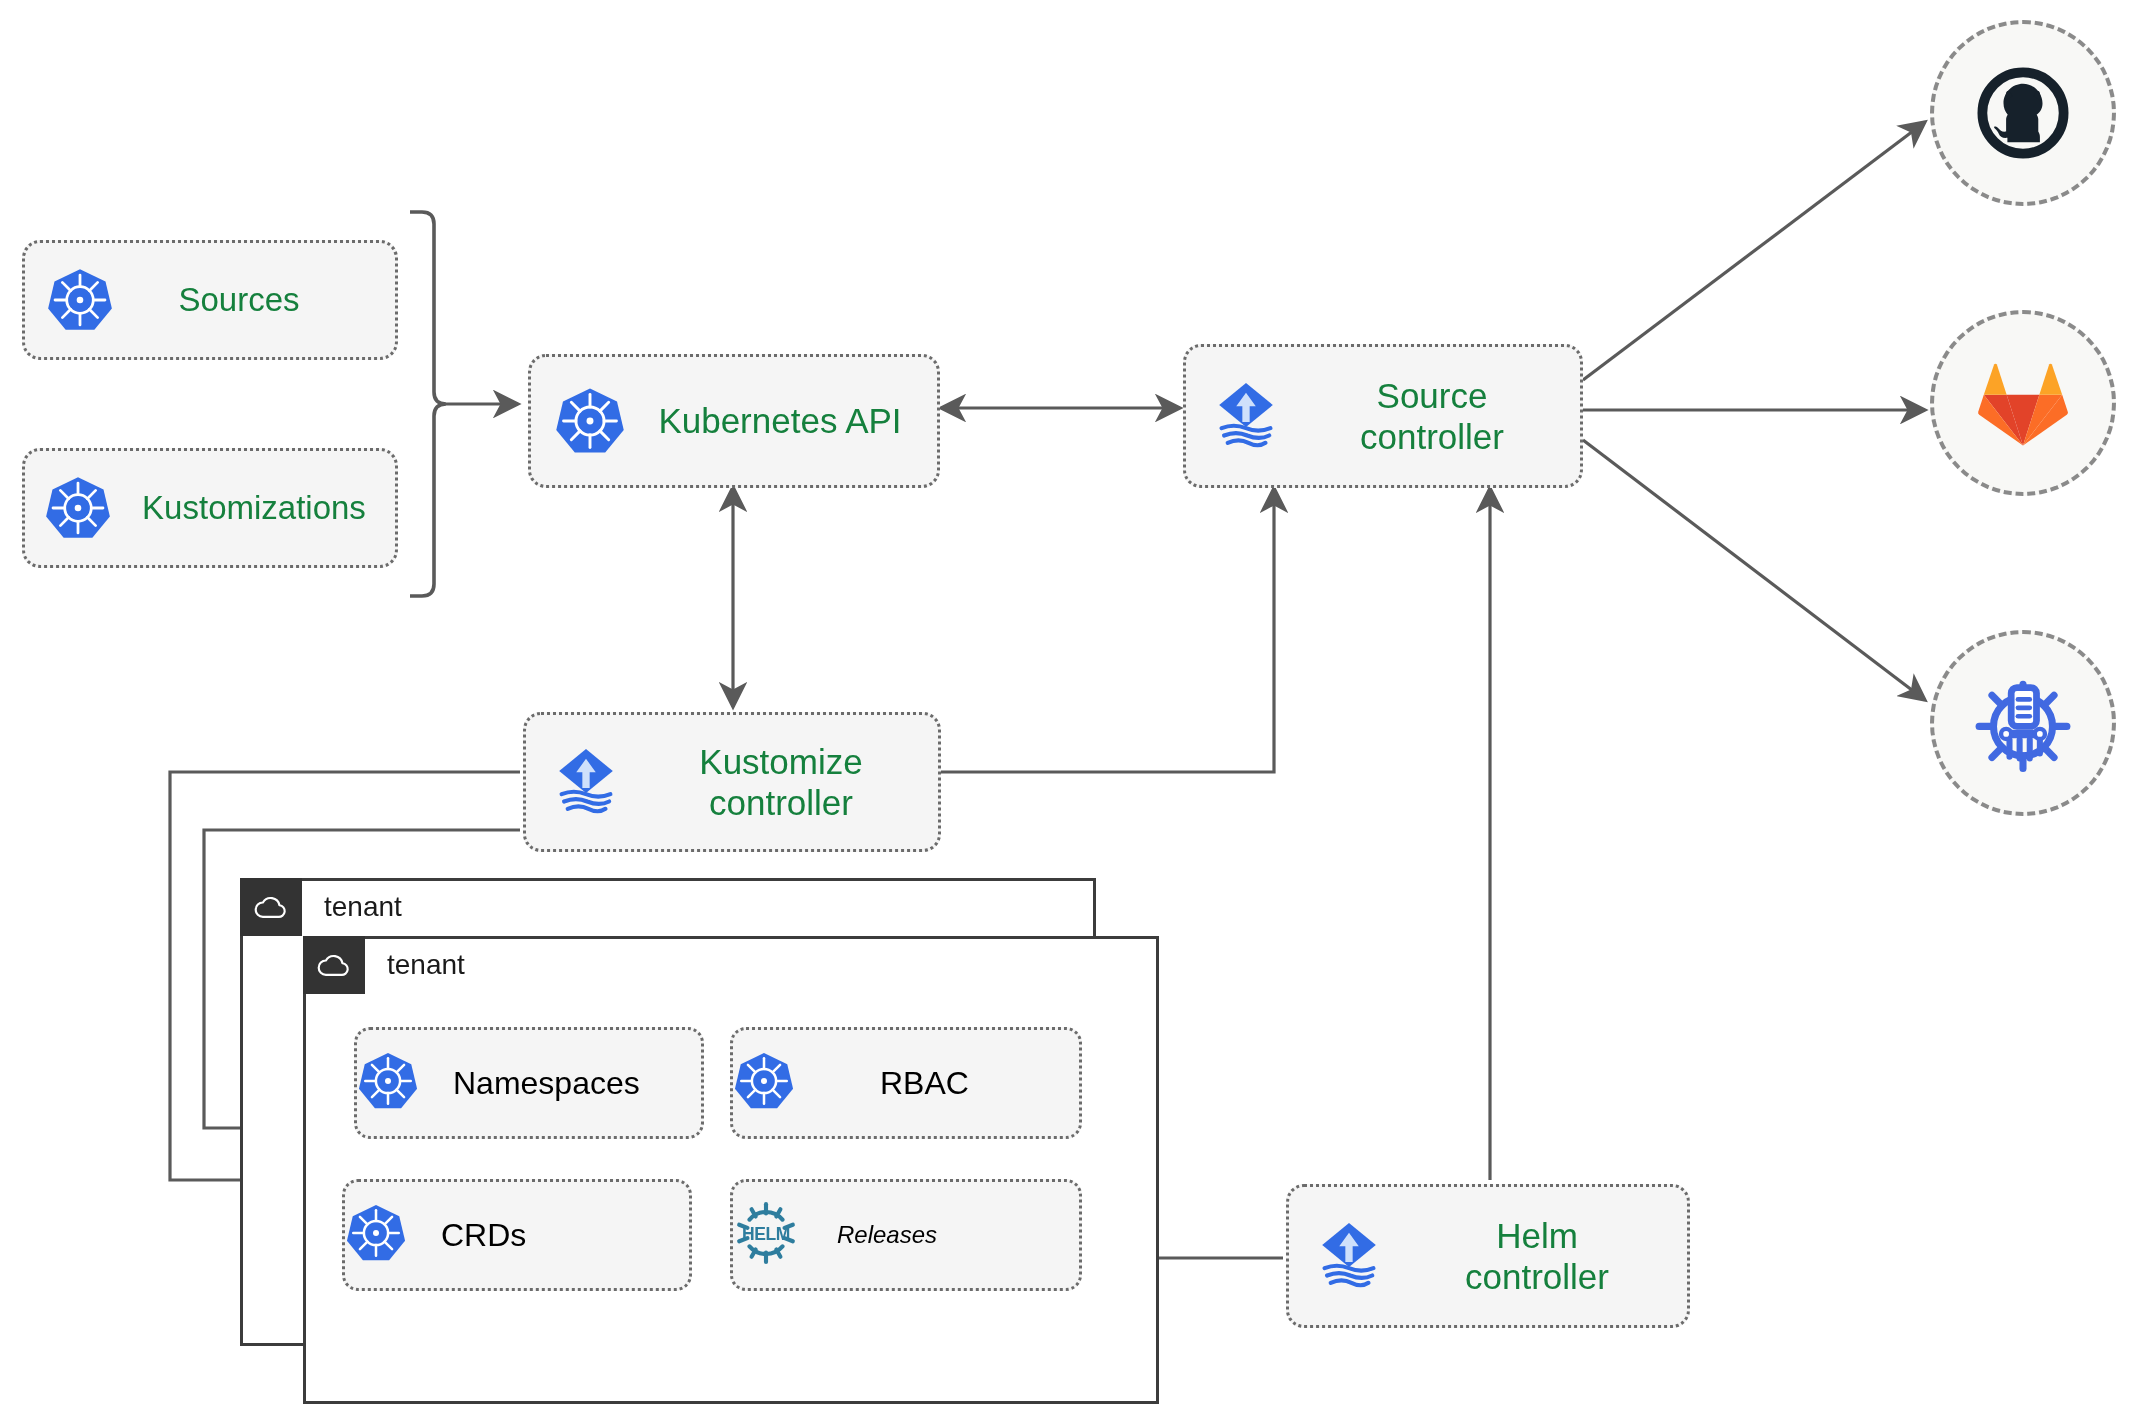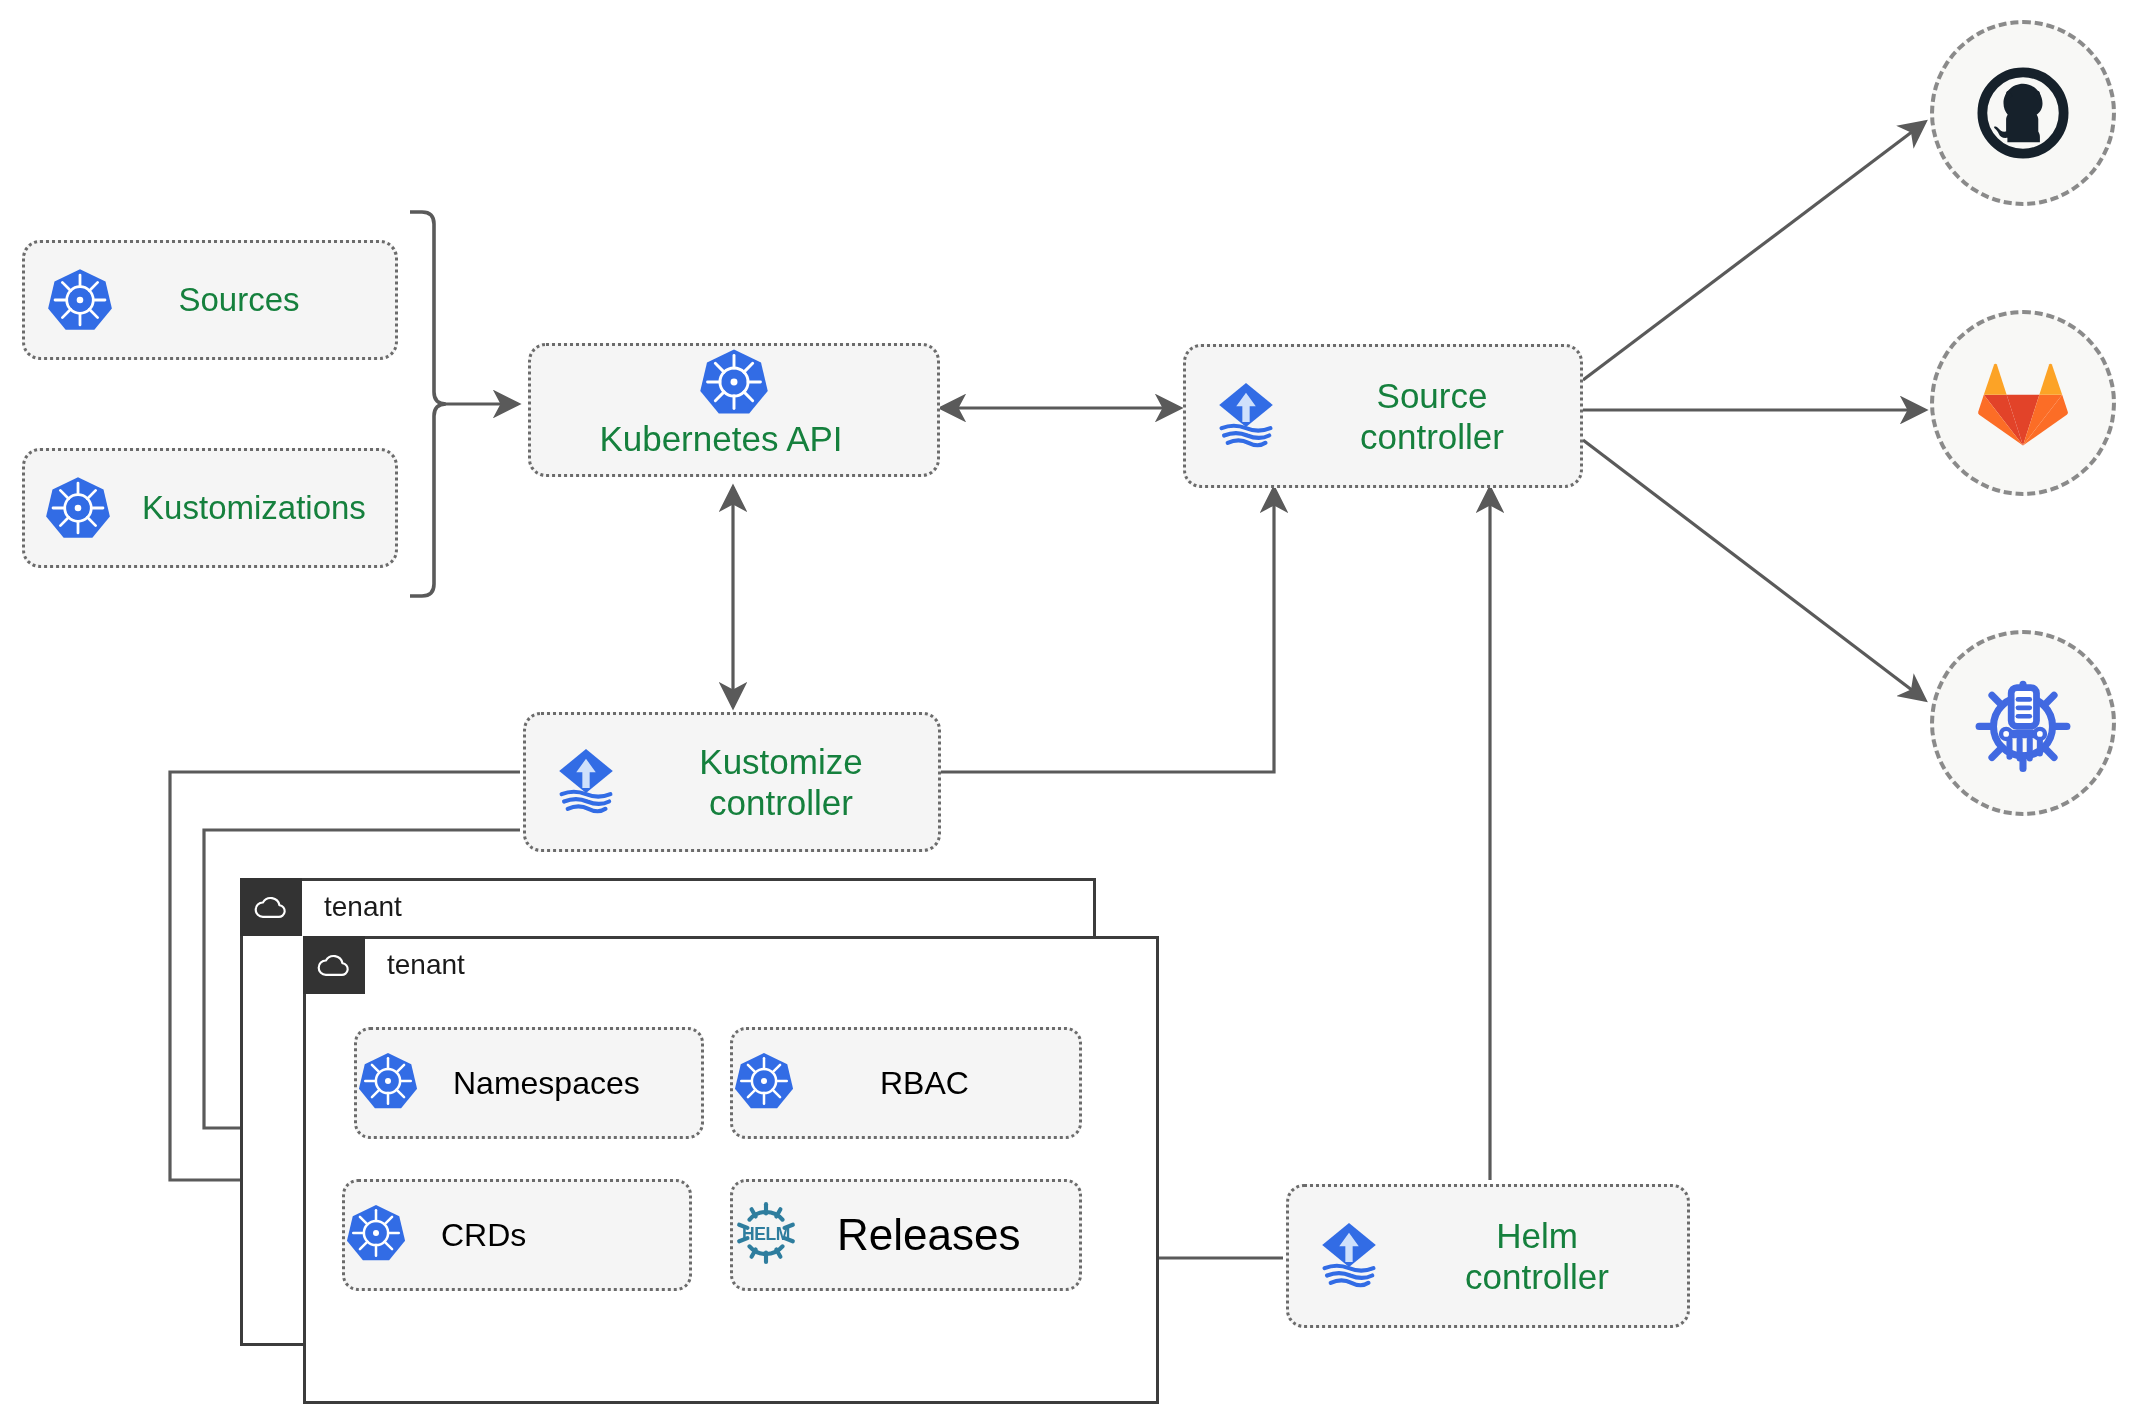--- a/index.html
+++ b/index.html
@@ -103,21 +103,21 @@
           <path d="M15.4 15.4 L23.2 23.2"></path>
             <path d="M40.8 40.8 L48.6 48.6"></path>
           <path d="M48.6 15.4 L40.8 23.2"></path>
             <path d="M23.2 40.8 L15.4 48.6"></path>
         </g>
       </svg>
     </span>
     <span class="lbl" style="font-size:33px;padding-right:18px;">Kustomizations</span>
   </div>
 
-  <div class="node" style="left:528px;top:343px;width:412px;height:134px;flex-direction:column;">
+  <div class="node" style="left:528px;top:354px;width:412px;height:134px;">
     <span class="ico" style="width:118px;">
       <svg width="72" height="72" viewBox="0 0 64 64" aria-hidden="true">
         <path d="M32 3 L56 14.6 L62 40 L45.5 60 L18.5 60 L2 40 L8 14.6 Z" fill="#326CE5"></path>
         <g fill="none" stroke="#fff" stroke-width="2.6" stroke-linecap="round">
           <circle cx="32" cy="32" r="12.5"></circle>
           <circle cx="32" cy="32" r="3.1" fill="#fff" stroke="none"></circle>
           <path d="M32 8.5 L32 19.5"></path>
             <path d="M32 44.5 L32 55.5"></path>
           <path d="M8.5 32 L19.5 32"></path>
             <path d="M44.5 32 L55.5 32"></path>
@@ -331,17 +331,17 @@
             <path d="M18 55 L22 48"></path>
               <path d="M46 55 L42 48"></path>
             <path d="M6 24 L14 27"></path>
               <path d="M58 24 L50 27"></path>
             <path d="M6 40 L14 37"></path>
               <path d="M58 40 L50 37"></path>
           </g>
           <text x="32" y="39" text-anchor="middle" fill="#2E7D9E" font-family="Liberation Sans, sans-serif" font-size="17" font-weight="bold" letter-spacing="-0.4">HELM</text>
         </svg>
       </span>
-      <span class="lbl" style="font-size:44px;padding-right:24px;">Releases</span>
+      <span class="lbl" style="font-size:24px;padding-right:24px;font-style:italic;">Releases</span>
     </div>
   </div>
 
 </div>
 
 </body></html>

